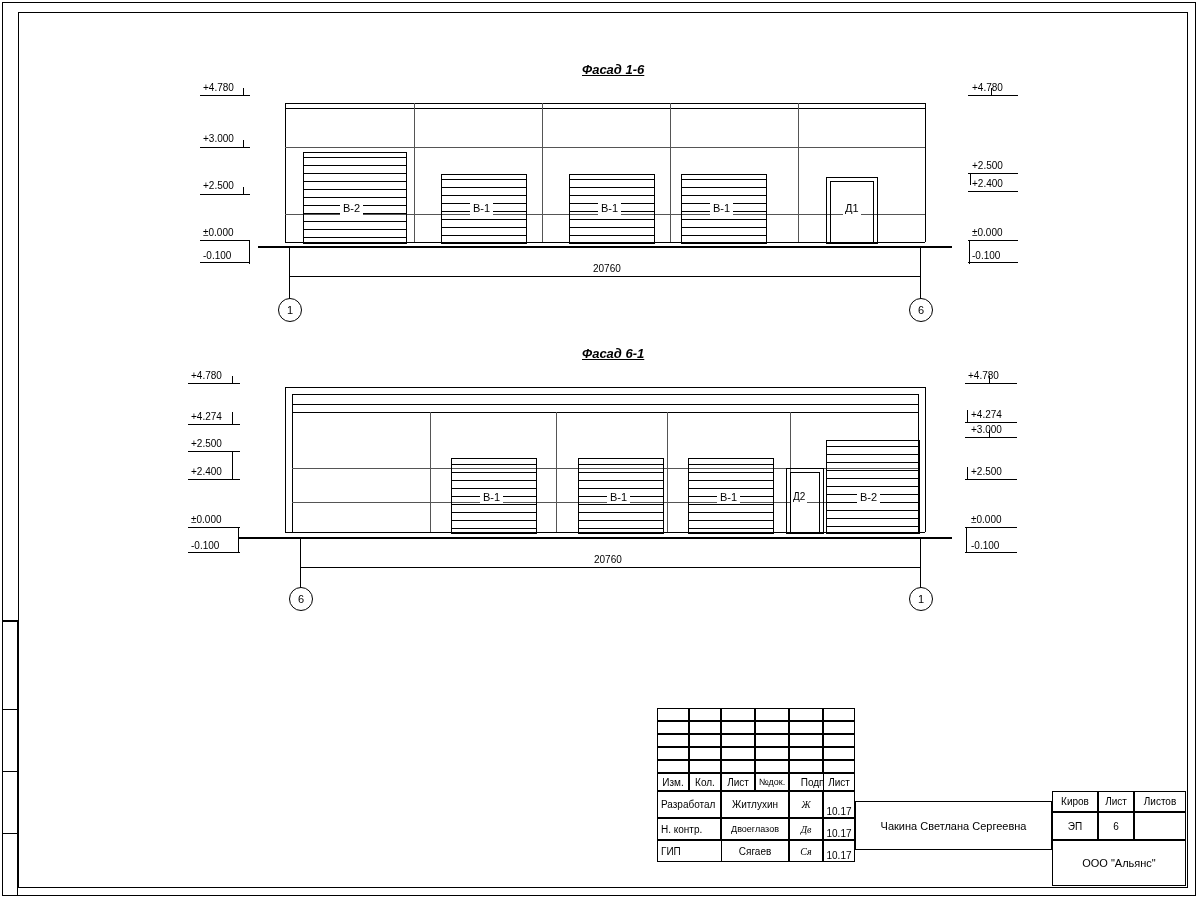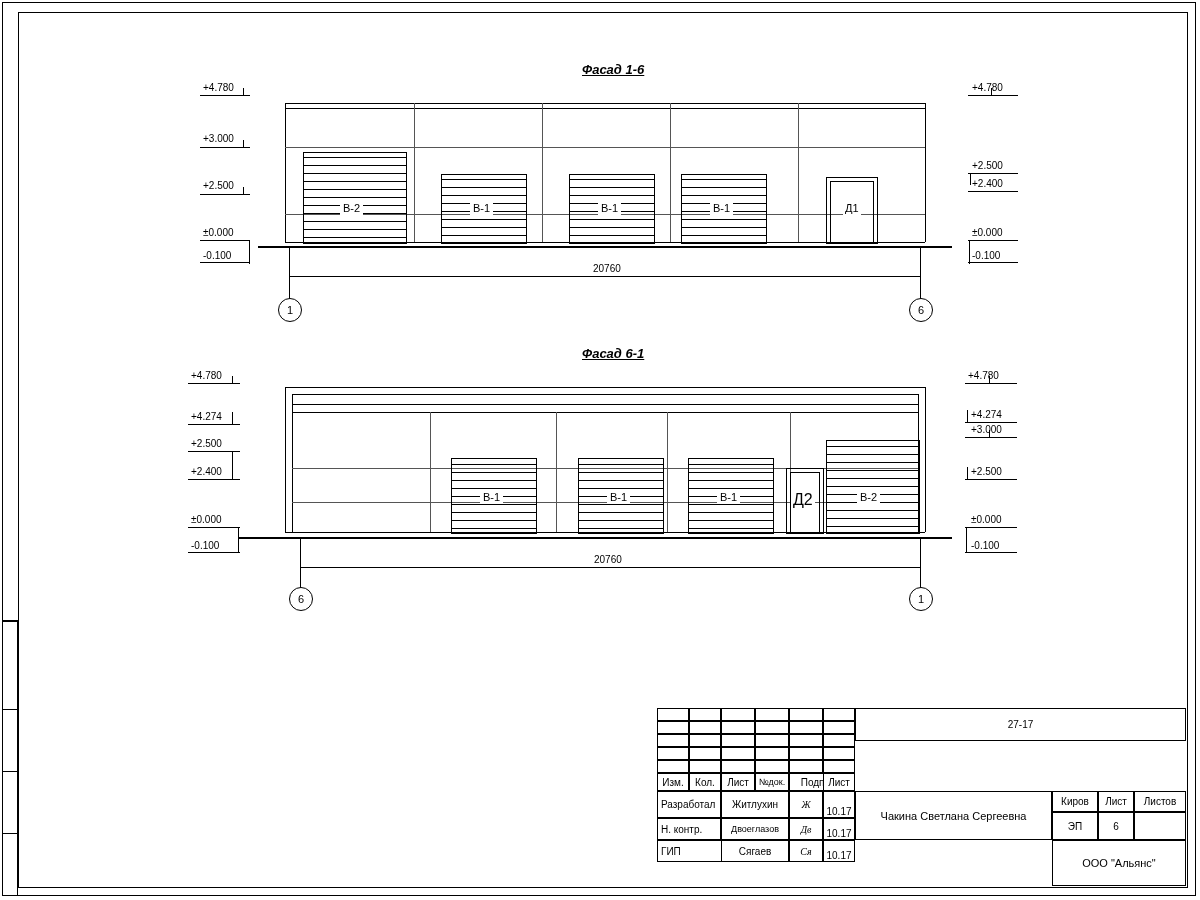--- a/index.html
+++ b/index.html
@@ -218,21 +218,21 @@
       <div class="s" style="top:45px;"></div>
     <div class="s" style="top:53px;"></div>
       <div class="s" style="top:61px;"></div>
       <div class="s" style="top:69px;"></div>
   </div>
   <div class="lbl" style="left:717px;top:490px;background:#fff;padding:1px 3px;">В-1</div>
 
   <div style="position:absolute;left:786px;top:468px;width:36px;height:64px;border:1px solid #000;">
     <div style="position:absolute;left:3px;top:3px;right:3px;bottom:0;border:1px solid #000;border-bottom:none;"></div>
   </div>
-  <div class="lbl" style="left:791px;top:490px;background:#fff;padding:1px 2px;font-size:16px;">Д2</div>
+  <div class="lbl" style="left:791px;top:490px;background:#fff;padding:1px 2px;font-size:10px;">Д2</div>
 
   <div class="hatch" style="left:826px;top:440px;width:92px;height:92px;border:1px solid #000;">
     <div class="s" style="top:5px;"></div>
       <div class="s" style="top:13px;"></div>
       <div class="s" style="top:21px;"></div>
     <div class="s" style="top:29px;"></div>
       <div class="s" style="top:37px;"></div>
       <div class="s" style="top:45px;"></div>
     <div class="s" style="top:53px;"></div>
       <div class="s" style="top:61px;"></div>
@@ -338,24 +338,23 @@
     <div class="cell l" style="left:0;top:110px;width:64px;height:22px;">Н. контр.</div>
     <div class="cell" style="left:64px;top:110px;width:68px;height:22px;font-size:9px;">Двоеглазов</div>
     <div class="cell sig" style="left:132px;top:110px;width:34px;height:22px;">Дв</div>
     <div class="cell" style="left:166px;top:110px;width:32px;height:22px;align-items:flex-end;">10.17</div>
 
     <div class="cell l" style="left:0;top:132px;width:80px;height:22px;">ГИП</div>
     <div class="cell" style="left:64px;top:132px;width:68px;height:22px;">Сягаев</div>
     <div class="cell sig" style="left:132px;top:132px;width:34px;height:22px;">Ся</div>
     <div class="cell" style="left:166px;top:132px;width:32px;height:22px;align-items:flex-end;">10.17</div>
 
-    <div class="cell big" style="left:198px;top:0;width:331px;height:33px;">27-17</div>
-
-
-    <div class="cell" style="left:198px;top:83px;width:197px;height:49px;font-size:11px;">Чакина Светлана Сергеевна</div>
+
+
+    <div class="cell" style="left:198px;top:93px;width:197px;height:49px;font-size:11px;">Чакина Светлана Сергеевна</div>
 
     <div class="cell" style="left:395px;top:83px;width:46px;height:21px;">Киров</div>
     <div class="cell" style="left:441px;top:83px;width:36px;height:21px;">Лист</div>
     <div class="cell" style="left:477px;top:83px;width:52px;height:21px;">Листов</div>
 
     <div class="cell" style="left:395px;top:104px;width:46px;height:28px;">ЭП</div>
     <div class="cell" style="left:441px;top:104px;width:36px;height:28px;">6</div>
     <div class="cell" style="left:477px;top:104px;width:52px;height:28px;"></div>
 
     <div class="cell" style="left:395px;top:132px;width:134px;height:46px;font-size:11px;">ООО "Альянс"</div>

